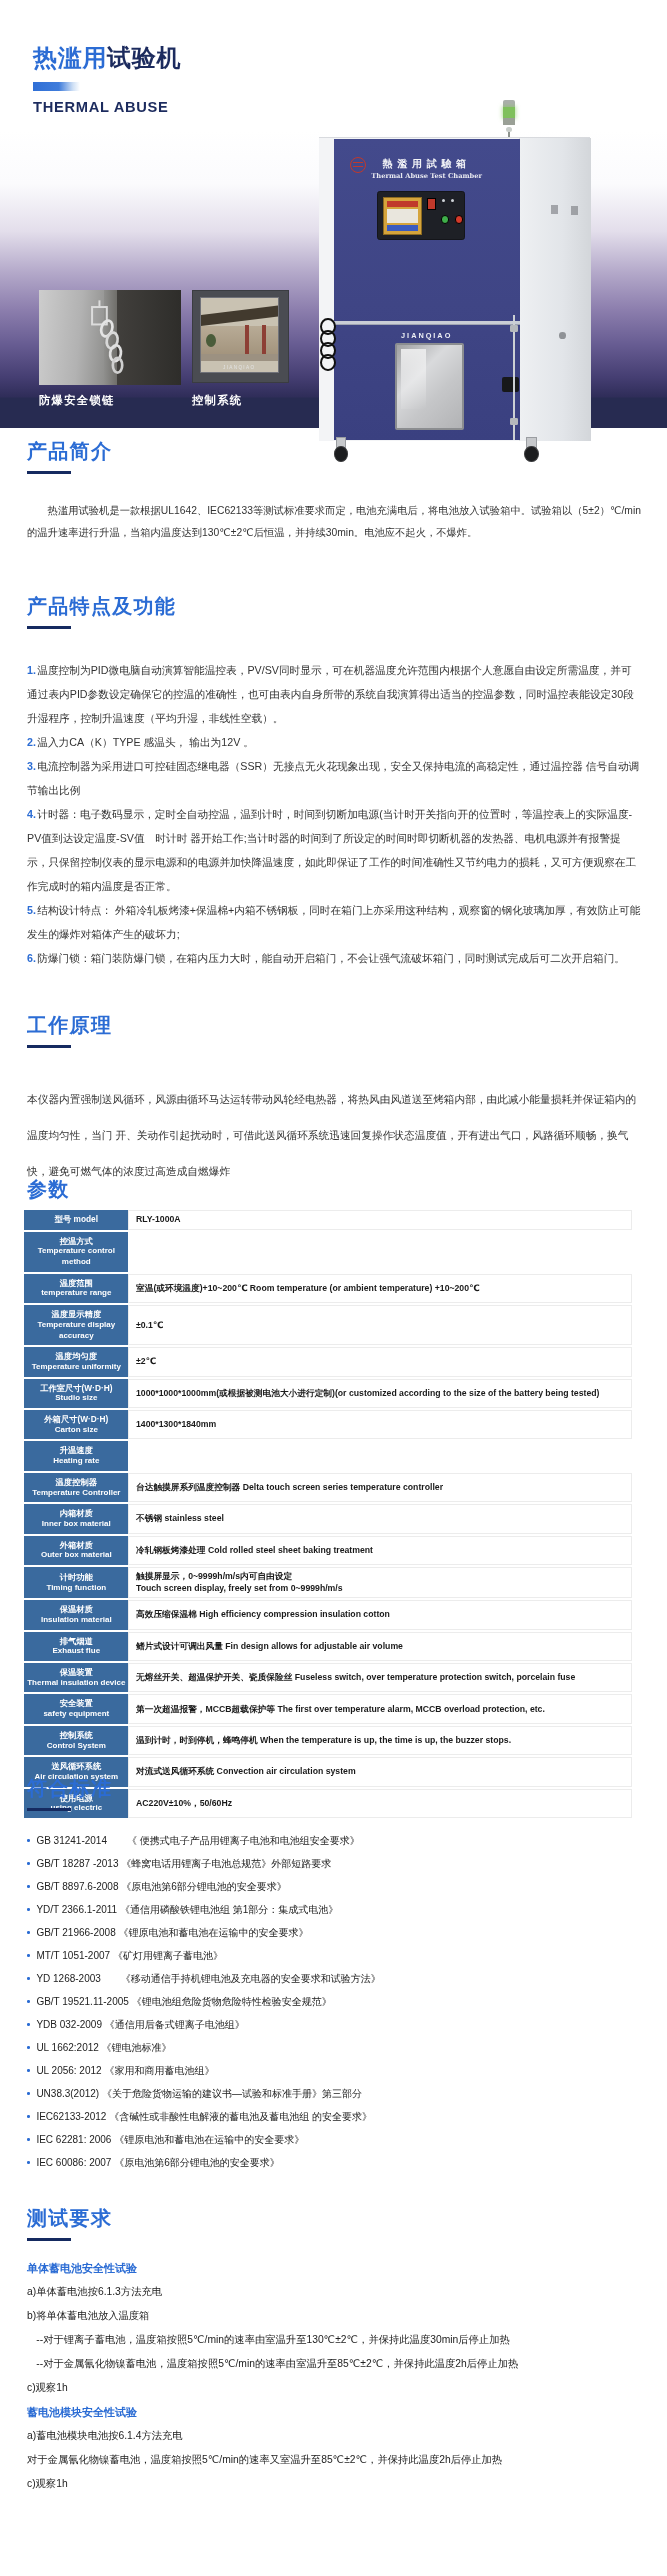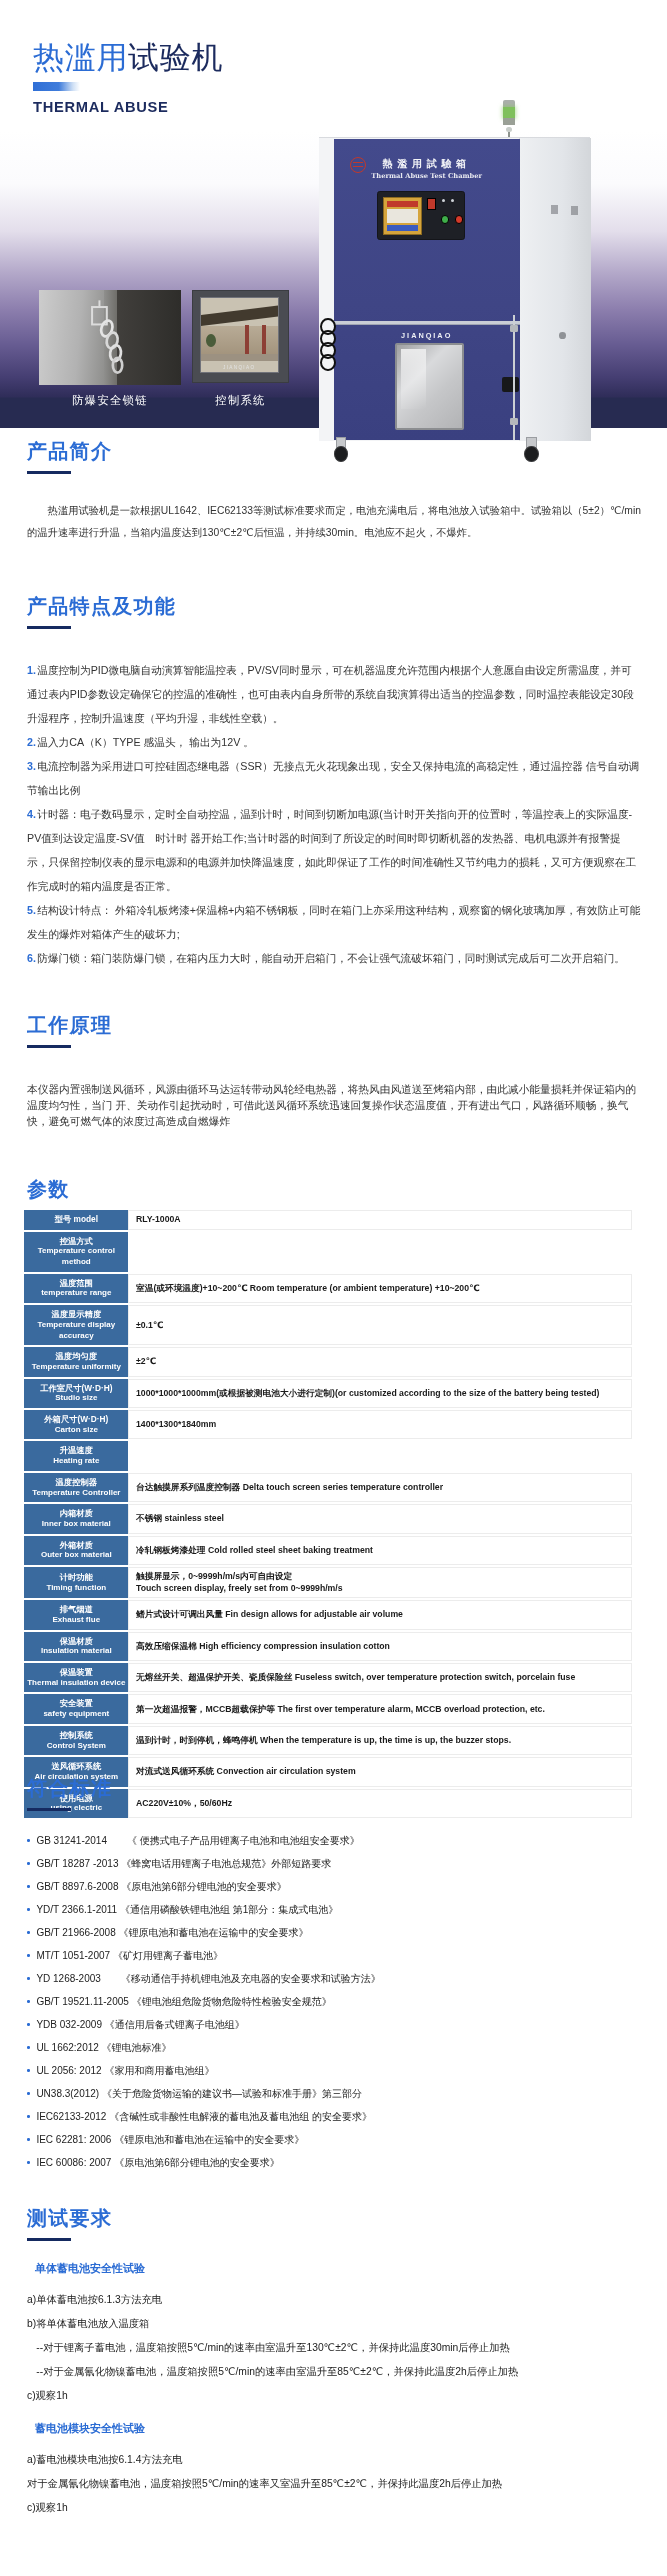--- a/index.html
+++ b/index.html
@@ -4,21 +4,21 @@
 <title>热滥用试验机</title>
 <style>
   html,body{margin:0;padding:0;}
   body{
     width:668px;height:2576px;position:relative;background:#ffffff;
     font-family:"Liberation Sans","DejaVu Sans",sans-serif;color:#333;
     overflow:hidden;
   }
   
   .title-block{position:absolute;left:33px;top:41px;}
-  .title-zh{font-size:31px;font-weight:normal;line-height:33px;letter-spacing:0.7px;}
+  .title-zh{font-size:24px;font-weight:bold;line-height:33px;letter-spacing:0.7px;}
   .title-zh .hl{color:#2b6cd4;}
   .title-zh .rest{color:#1c2b5e;}
   .title-bar{width:47px;height:8.7px;margin-top:8px;
     background:linear-gradient(90deg,#2f6fd6 0%,#3f7cdb 55%,#cfe0f5 85%,rgba(255,255,255,0) 100%);}
   .title-en{margin-top:8.7px;font-size:14.7px;font-weight:bold;color:#1c2b5e;letter-spacing:0.7px;}
 
   
   .hero{position:absolute;left:0;top:130px;width:668px;height:298px;
     background:linear-gradient(180deg,#ffffff 0%,#fbfbfd 18%,#e3deeb 34%,#b3a8c9 48%,#8d7fae 60%,#675c92 72%,#453e72 83%,#2f2d59 89.5%,#272b51 90%,#272b51 100%);}
   .thumb{position:absolute;top:160px;overflow:hidden;}
@@ -40,22 +40,22 @@
     background:#423a2e;transform:rotate(-7deg);}
   .thumb2 .bldg{position:absolute;left:0;top:38%;width:100%;height:40%;
     background:linear-gradient(180deg,#b8ab96,#a2937c);}
   .thumb2 .col1,.thumb2 .col2{position:absolute;top:36%;width:4px;height:44%;background:#8d3f35;}
   .thumb2 .col1{left:58%;}
   .thumb2 .col2{left:80%;}
   .thumb2 .tree{position:absolute;left:7%;top:48%;width:10px;height:13.4px;border-radius:50%;background:#4a5c3a;}
   .thumb2 .ground{position:absolute;left:0;bottom:15%;width:100%;height:9%;background:#9c9181;}
   .thumb2 .brand2{position:absolute;left:0;bottom:3%;width:100%;text-align:center;
     font-size:4.7px;letter-spacing:1.3px;color:#e3e3e3;}
-  .thumb-caption{position:absolute;top:263px;text-align:center;color:#ffffff;
-    font-size:11.3px;font-weight:normal;letter-spacing:1.3px;}
+  .thumb-caption{position:absolute;top:263px;text-align:left;color:#ffffff;
+    font-size:11.3px;font-weight:bold;letter-spacing:1.3px;}
   .cap1{left:39px;width:142px;}
   .cap2{left:192px;width:97px;}
 
   
   .machine{position:absolute;left:319px;top:100px;width:271px;height:367px;}
   .m-lamp{position:absolute;left:184px;top:0;width:12px;height:38px;}
   .m-lamp .cap{height:6.7px;background:#aab0aa;border-radius:2px 2px 0 0;}
   .m-lamp .green{height:11.3px;background:#7fc05c;box-shadow:0 0 4px 1.3px rgba(130,200,90,.55);}
   .m-lamp .base{height:7.3px;background:#9aa096;}
   .m-lamp .ball{width:5.3px;height:5.3px;margin:1.3px auto 0;background:#c8cdc9;border-radius:50%;}
@@ -114,21 +114,21 @@
   .cast1{left:13.4px;} .cast2{left:204px;}
 
   
   .section{position:absolute;left:27px;width:614px;}
   .sec-head{font-size:20px;font-weight:bold;color:#2b6cd4;letter-spacing:1.3px;line-height:21.4px;}
   .sec-bar{width:44px;height:3.3px;background:#152a60;margin-top:8.7px;}
   .intro-p{margin:26px 0 0 0;font-size:10.3px;line-height:21.4px;color:#333;text-indent:2em;}
   .feat-list{margin-top:29px;}
   .feat{margin:0;font-size:10.7px;line-height:24px;color:#333;}
   .feat .num{color:#2b6cd4;font-weight:bold;margin-right:1.3px;}
-  .principle-p{margin:33px 0 0 0;font-size:10.7px;line-height:16px;color:#333;}
+  .principle-p{margin:33px 0 0 0;font-size:10.7px;line-height:36px;color:#333;}
 
   
   .ptable{margin-top:9.3px;margin-left:-2.7px;width:608px;}
   .prow{display:flex;margin-bottom:2px;}
   .plabel{width:104px;flex:0 0 104px;background:#3a6a9e;color:#ffffff;font-weight:bold;
     display:flex;flex-direction:column;justify-content:center;text-align:center;
     font-size:8.3px;line-height:10.7px;padding:4px 2.7px;box-sizing:border-box;}
   .plabel .en{display:block;font-size:8px;}
   .pvalue{flex:1;background:#ffffff;border:0.7px solid #ececec;display:flex;flex-direction:column;
     justify-content:center;align-items:flex-start;text-align:center;color:#1a1a1a;font-weight:bold;
@@ -136,21 +136,21 @@
   .pvalue .v2{display:block;}
 
   
   .std-list{margin-top:17.4px;}
   .std{font-size:10px;line-height:23px;color:#222;white-space:nowrap;}
   .std .dot{display:inline-block;width:2.7px;height:2.7px;background:#2b6cd4;border-radius:50%;
     vertical-align:middle;margin-right:6.7px;margin-top:-1.3px;}
 
   
   .test-body{margin-top:14.7px;}
-  .t-sub{font-size:11px;font-weight:bold;color:#2b6cd4;line-height:24px;margin:8px;}
+  .t-sub{font-size:11px;font-weight:bold;color:#2b6cd4;line-height:24px;margin:0;}
   .t-line{font-size:10.3px;line-height:24px;color:#222;margin:0;}
   .t-indent{padding-left:9.3px;}
 </style>
 </head>
 <body>
 
 <div class="title-block">
   <div class="title-zh"><span class="hl">热滥用</span><span class="rest">试验机</span></div>
   <div class="title-bar"></div>
   <div class="title-en">THERMAL ABUSE</div>
@@ -375,35 +375,35 @@
           <span>计时功能</span>
           <span class="en">Timing function</span>
         </div>
         <div class="pvalue">
           <span>触摸屏显示，0~9999h/m/s内可自由设定</span>
           <span class="v2">Touch screen display, freely set from 0~9999h/m/s</span>
         </div>
       </div>
     <div class="prow">
         <div class="plabel">
+          <span>保温材质</span>
+          <span class="en">Insulation material</span>
+        </div>
+        <div class="pvalue">
+          <span>高效压缩保温棉  High efficiency compression insulation cotton</span>
+          <span class="v2"></span>
+        </div>
+      </div>
+    <div class="prow">
+        <div class="plabel">
           <span>排气烟道</span>
           <span class="en">Exhaust flue</span>
         </div>
         <div class="pvalue">
           <span>鳍片式设计可调出风量  Fin design allows for adjustable air volume</span>
-          <span class="v2"></span>
-        </div>
-      </div>
-    <div class="prow">
-        <div class="plabel">
-          <span>保温材质</span>
-          <span class="en">Insulation material</span>
-        </div>
-        <div class="pvalue">
-          <span>高效压缩保温棉  High efficiency compression insulation cotton</span>
           <span class="v2"></span>
         </div>
       </div>
     <div class="prow">
         <div class="plabel">
           <span>保温装置</span>
           <span class="en">Thermal insulation device</span>
         </div>
         <div class="pvalue">
           <span>无熔丝开关、超温保护开关、瓷质保险丝  Fuseless switch, over temperature protection switch, porcelain fuse</span>

